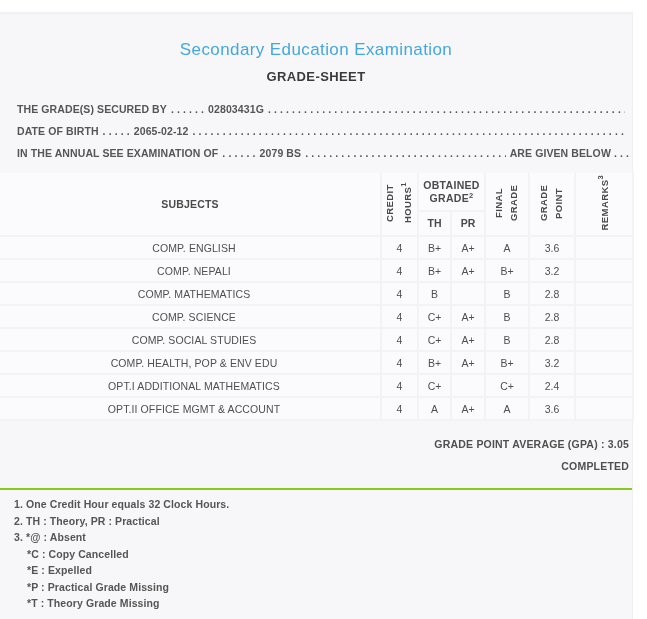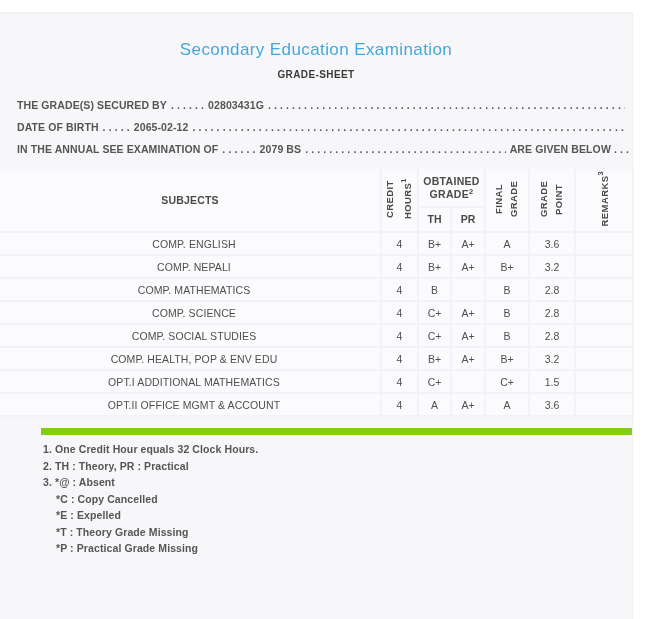--- a/index.html
+++ b/index.html
@@ -12,21 +12,21 @@
     position:absolute; left:0; top:12px; width:633px; height:607px;
     background:#f7f7f9; border-top:2px solid #f1f1f3; border-right:1px solid #efeff1;
     color:#4a4a4a;
   }
 
   .title {
     margin-top:26px; text-align:center; font-size:17px; letter-spacing:0.4px;
     color:#45a7dd; font-weight:400;
   }
   .subtitle {
-    margin-top:9px; text-align:center; font-size:10px; font-weight:700;
+    margin-top:9px; text-align:center; font-size:13px; font-weight:700;
     color:#3a3a3a; letter-spacing:0.4px;
   }
 
   .info-block { margin-top:14px; padding:0 3px 0 17px; }
   .info-line {
     display:flex; align-items:baseline; white-space:pre;
     font-size:10.5px; font-weight:700; color:#555; height:22px; line-height:22px;
     letter-spacing:0.1px;
   }
   .info-line .pre-dots { margin-left:4px; }
@@ -68,21 +68,21 @@
 
   
   .summary { padding:12px 3px 0 0; }
   .summary-line {
     text-align:right; font-size:10.5px; font-weight:700; color:#4f4f4f;
     height:22px; line-height:22px; letter-spacing:0.2px;
   }
 
   
   .footnotes {
-    margin-top:11px; border-top:7px solid #84cc16; padding:6px 0 0 2px;margin-left:41px;
+    margin-top:11px; border-top:2px solid #84cc16; padding:6px 0 0 14px;
   }
   .footnote {
     font-size:10.5px; font-weight:700; color:#555; line-height:16.5px;
     letter-spacing:0.1px;
   }
   .footnote.indent { padding-left:13px; }
 </style>
 </head>
 <body>
 
@@ -204,40 +204,44 @@
     <td class="cell-center">B+</td>
     <td class="cell-center">3.2</td>
     <td class="cell-center"></td>
   </tr>
           <tr>
     <td class="cell-subject">OPT.I ADDITIONAL MATHEMATICS</td>
     <td class="cell-center">4</td>
     <td class="cell-center">C+</td>
     <td class="cell-center"></td>
     <td class="cell-center">C+</td>
-    <td class="cell-center">1.5</td>
+    <td class="cell-center">2.4</td>
     <td class="cell-center"></td>
   </tr>
           <tr>
     <td class="cell-subject">OPT.II OFFICE MGMT &amp; ACCOUNT</td>
     <td class="cell-center">4</td>
     <td class="cell-center">A</td>
     <td class="cell-center">A+</td>
     <td class="cell-center">A</td>
     <td class="cell-center">3.6</td>
     <td class="cell-center"></td>
   </tr>
         </tbody>
     </table>
 
+    <div class="summary">
+      <div class="summary-line">GRADE POINT AVERAGE (GPA) : 3.05</div>
+      <div class="summary-line">COMPLETED</div>
+    </div>
 
     <div class="footnotes">
         <div class="footnote">1. One Credit Hour equals 32 Clock Hours.</div>
         <div class="footnote">2. TH : Theory, PR : Practical</div>
         <div class="footnote">3. *@ : Absent</div>
         <div class="footnote indent">*C : Copy Cancelled</div>
         <div class="footnote indent">*E : Expelled</div>
+        <div class="footnote indent">*P : Practical Grade Missing</div>
         <div class="footnote indent">*T : Theory Grade Missing</div>
-        <div class="footnote indent">*P : Practical Grade Missing</div>
       </div>
 
   </div>
 </div>
 
 </body></html>

